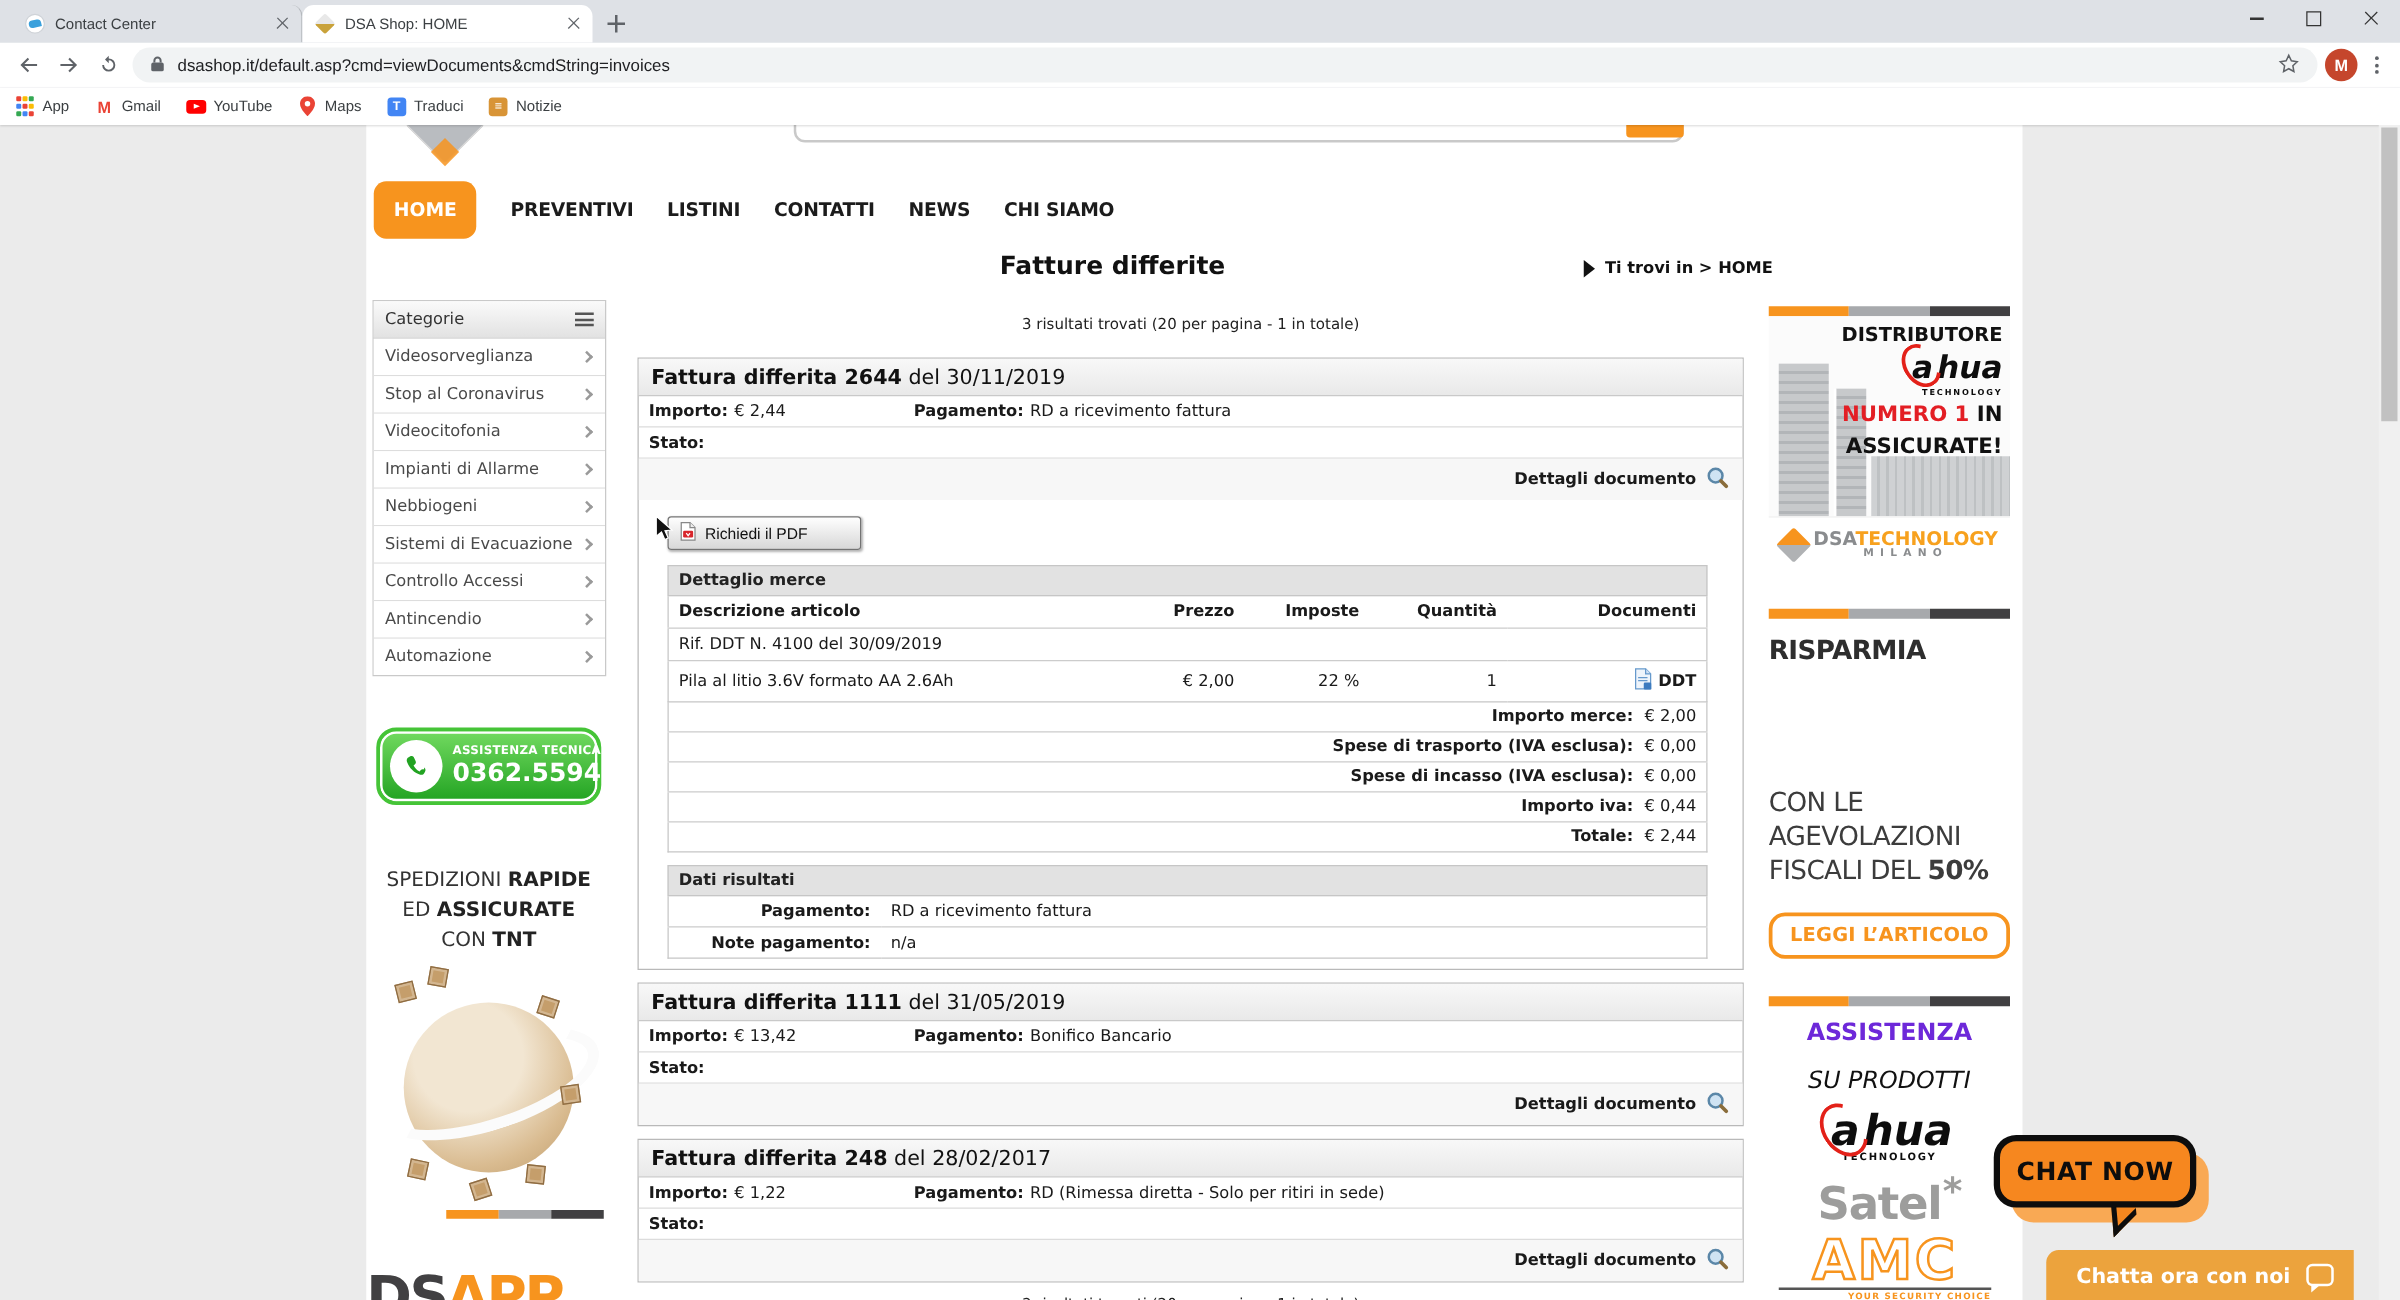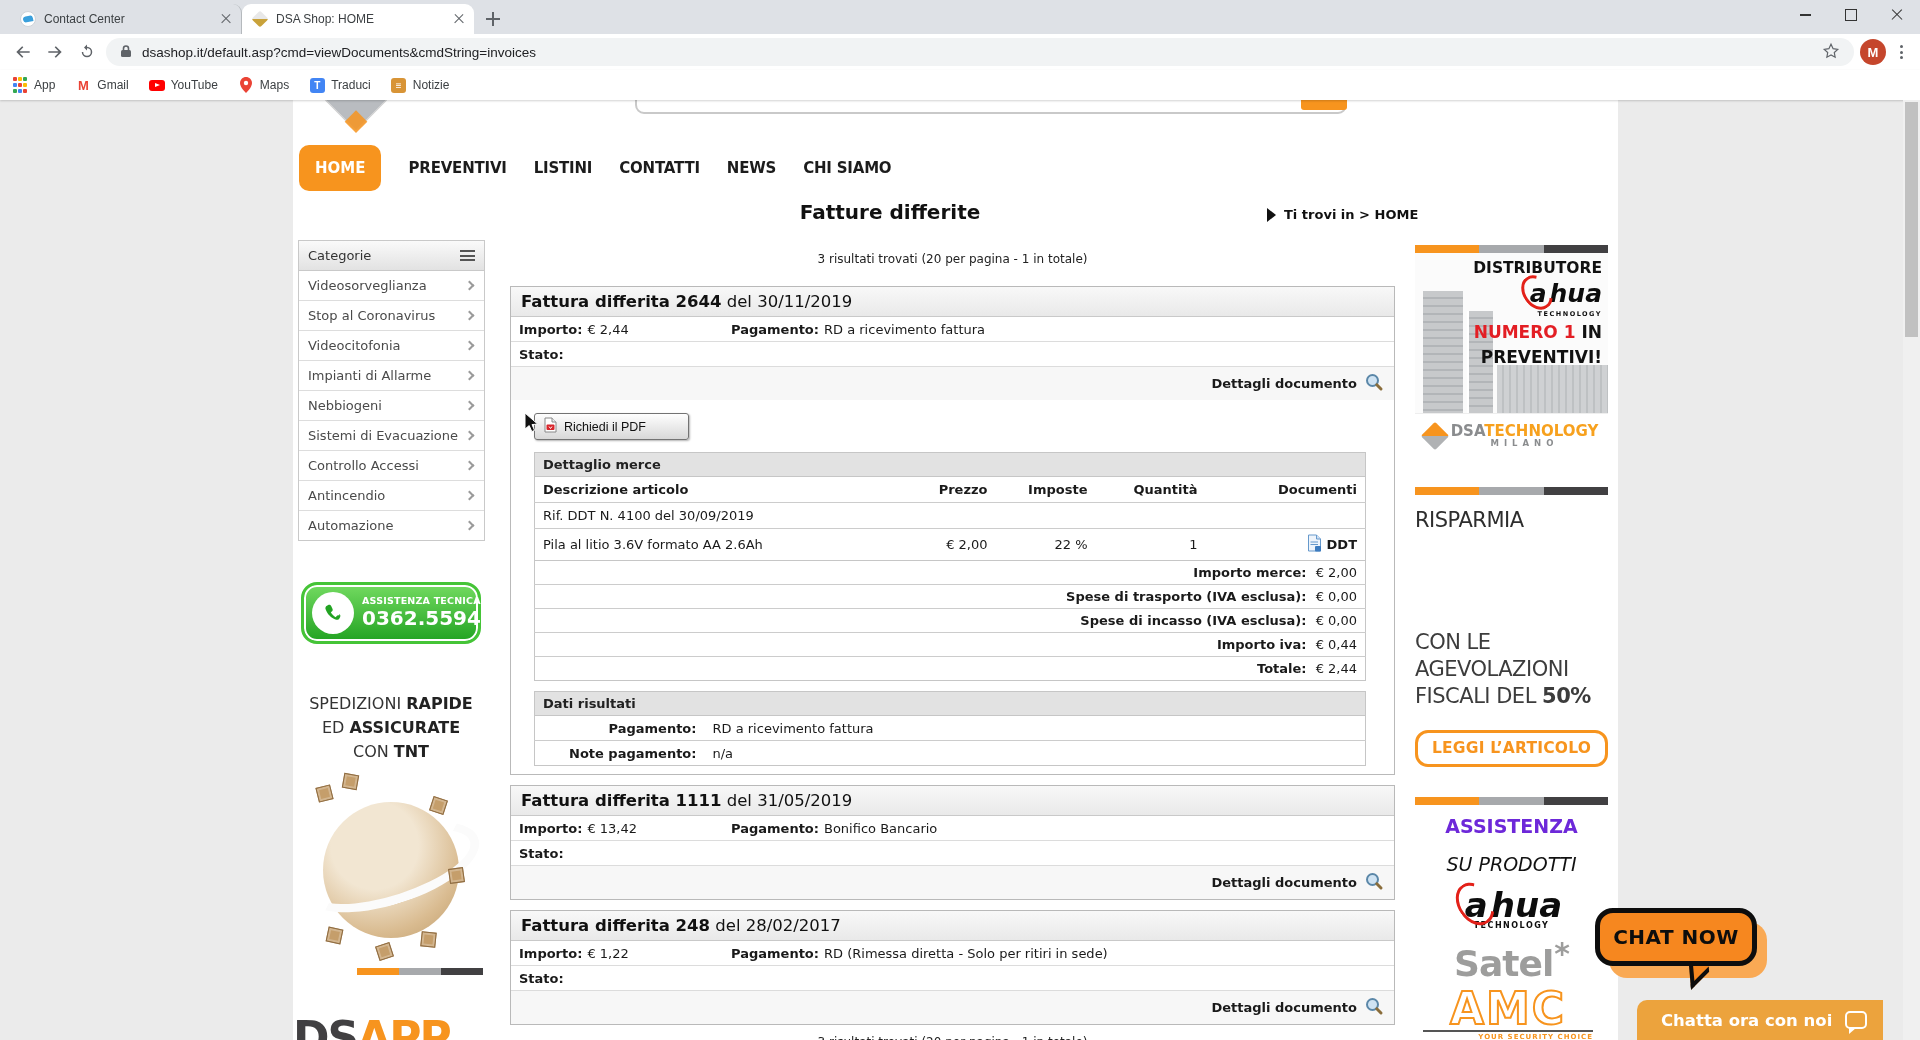--- a/index.html
+++ b/index.html
@@ -146,21 +146,21 @@
   .red { color:#e31e24; } .blk { color:#111; }
   .dsastrip { height:44px; background:#fff; display:flex; align-items:center; justify-content:center; gap:6px; border-top:1px solid #eee; }
   .mini-cube { width:20px; height:20px; transform:rotate(45deg); background:linear-gradient(135deg,#f7941e 50%,#b0b2b4 50%); border-radius:2px; flex:none; }
   .dsat-line { line-height:1.1; text-align:center; }
   .dsat-1 { font-size:15px; font-weight:800; }
   .dsat-1 .g { color:#8a8c8e; } .dsat-1 .o { color:#f7a11e; }
   .dsat-2 { font-size:8.5px; color:#8a8c8e; letter-spacing:5px; font-weight:700; }
 
   .banner2 { margin-top:30px; }
   .risp-txt { margin-top:12px; font-size:21px; color:#3c3c3c; line-height:1.28; letter-spacing:-0.5px; }
-  .risp-txt .t1 { font-weight:400; color:#2e2e2e; }
+  .risp-txt .t1 { font-weight:700; color:#2e2e2e; }
   .risp-btn { margin-top:20px; width:100%; height:37px; background:#fff; border:3px solid #f7941e; border-radius:13px; color:#f7941e; font-weight:800; font-size:15.5px; display:flex; align-items:center; justify-content:center; letter-spacing:0.2px; }
 
   .banner3 { margin-top:30px; text-align:center; }
   .ass-1 { font-size:19px; font-weight:800; color:#6d28d9; margin-top:10px; }
   .ass-2 { font-size:19px; color:#111; margin-top:16px;font-style:italic; }
   .logo-dahua { font-size:34px; margin-top:10px; }
   .logo-dahua .dahua-sub { font-size:8px; margin-top:-4px; }
   .logo-satel { font-size:36px; font-weight:800; color:#9d9d9c; margin-top:6px; letter-spacing:-1px; }
   .satel-star { font-size:30px; vertical-align:12px; margin-left:1px; }
   .logo-amc { margin-top:4px; border-bottom:2px solid #555; padding-bottom:1px; position:relative; width:170px; margin-left:8px; }
@@ -573,21 +573,21 @@
           </div>
         <div class="banner1-img">
           <div class="tower t1"></div>
             <div class="tower t2"></div>
             <div class="tower t3"></div>
           <div class="b1-txt">
             <div class="b1-distr">DISTRIBUTORE</div>
             <div class="dahua" style="font-size:25px"><span class="da">a</span><span>hua</span></div>
             <div class="dahua-sub">TECHNOLOGY</div>
             <div class="b1-num"><span class="red">NUMERO 1</span><span class="blk"> IN</span></div>
-            <div class="b1-num blk">PREVENTIVI!</div>
+            <div class="b1-num blk">ASSICURATE!</div>
           </div>
         </div>
         <div class="dsastrip">
           <span class="mini-cube"></span>
           <span class="dsat-line">
             <div class="dsat-1"><span class="g">DSA</span><span class="o">TECHNOLOGY</span></div>
             <div class="dsat-2">MILANO</div>
           </span>
         </div>
       </div>

